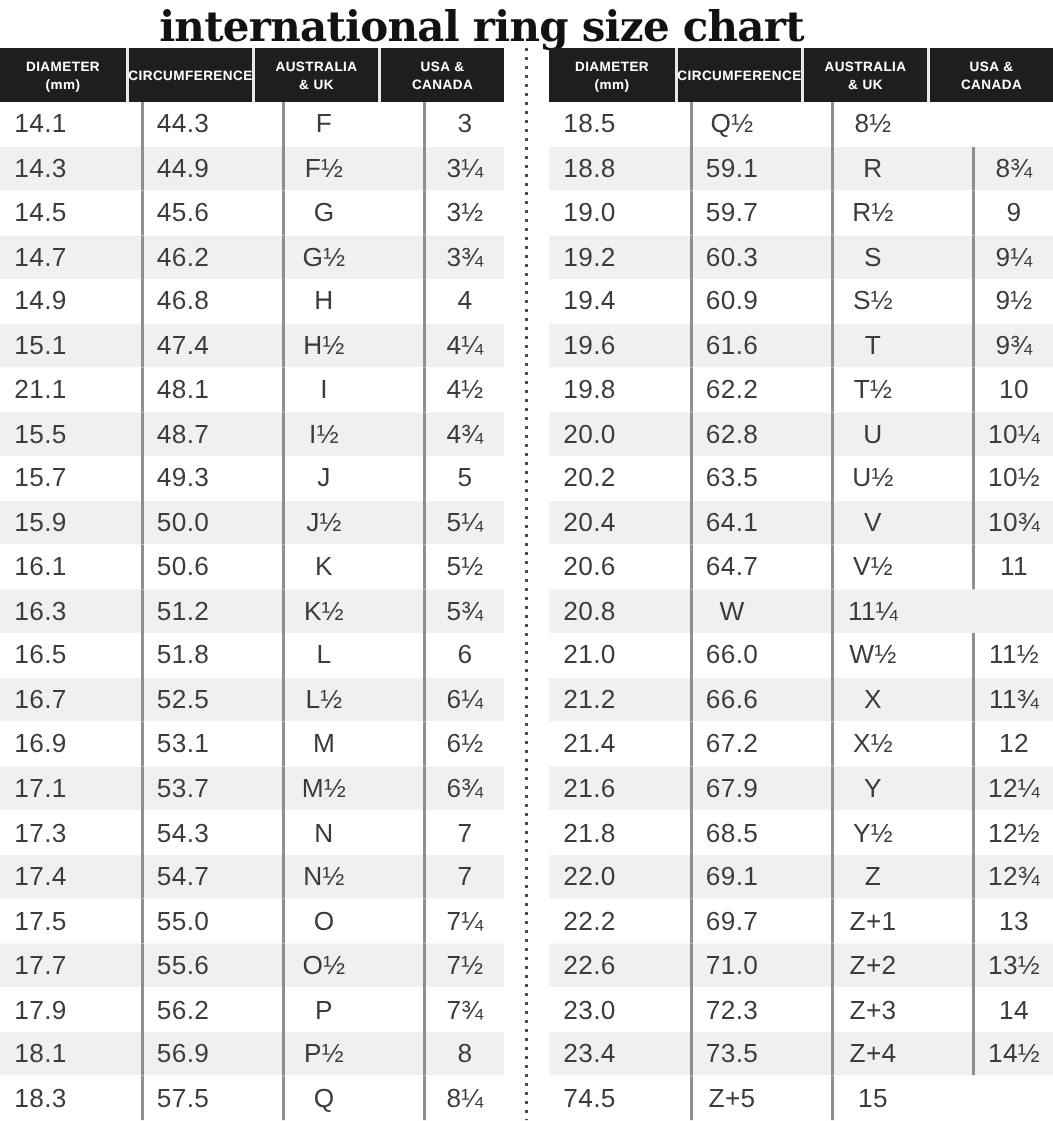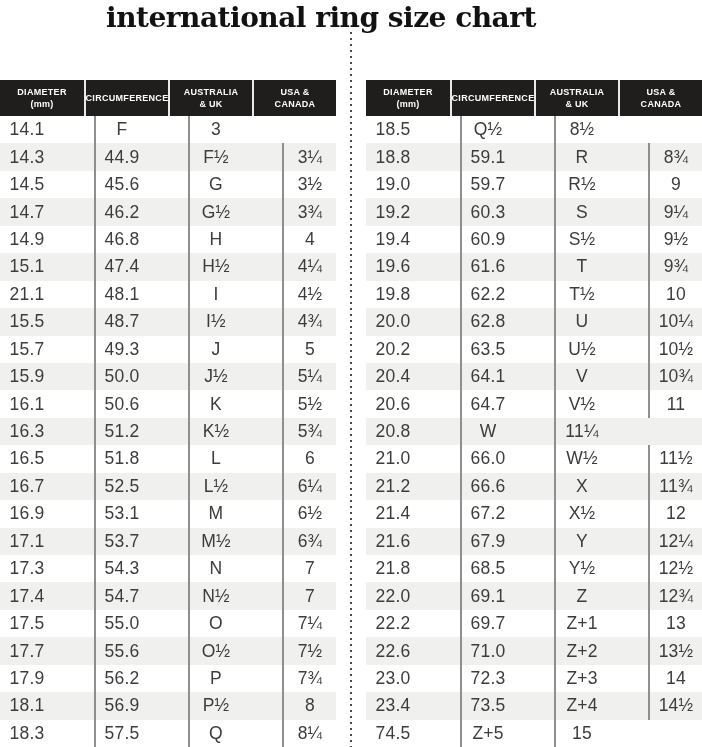--- a/index.html
+++ b/index.html
@@ -28,21 +28,20 @@
     width: 2px; height: 100%;
     background-image: repeating-linear-gradient(
       to bottom,
       var(--dot, #4c4c4c) 0px, var(--dot, #4c4c4c) 2px,
       transparent 2px, transparent 6px);
   }
   .header-row {
     height: 36px; flex: 0 0 36px;
     display: grid; grid-template-columns: repeat(4, 1fr);
     background: var(--header-bg, #201d1d);
-    margin-top: 48px;
   }
   .header-cell {
     display: flex; flex-direction: column; align-items: center; justify-content: center;
     color: var(--header-text, #ffffff);
     font-size: 9px; font-weight: bold; letter-spacing: 0.3px; line-height: 1.35;
     text-align: center; overflow: hidden;
   }
   .header-cell > div { white-space: nowrap; }
   .header-cell + .header-cell { border-left: 2px solid var(--header-divider, #e8e8e8); }
   .body-row {
@@ -78,20 +77,21 @@
             <div>AUSTRALIA</div>
             <div>&amp; UK</div>
           </div>
           <div class="header-cell">
             <div>USA &amp;</div>
             <div>CANADA</div>
           </div>
         </div>
         <div class="body-row">
           <div class="body-cell">14.1</div>
+          <div class="body-cell">44.3</div>
           <div class="body-cell">F</div>
           <div class="body-cell">3</div>
         </div>
         <div class="body-row alt">
           <div class="body-cell">14.3</div>
           <div class="body-cell">44.9</div>
           <div class="body-cell">F½</div>
           <div class="body-cell">3¼</div>
         </div>
         <div class="body-row">

